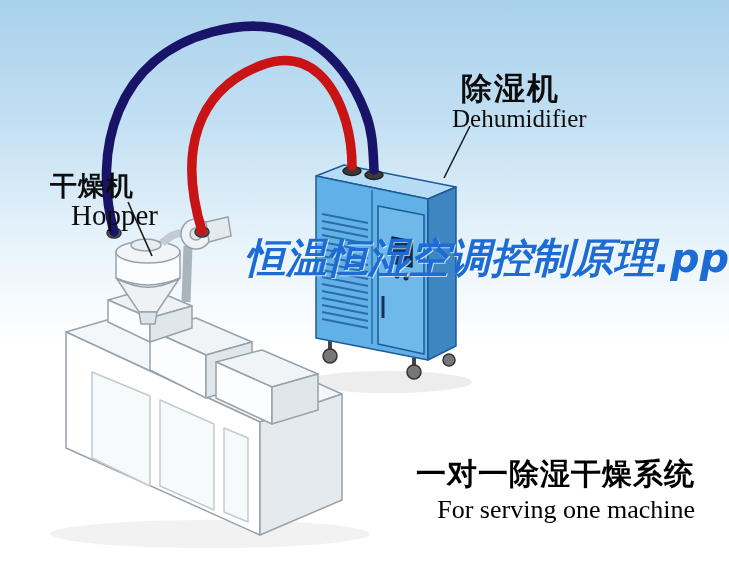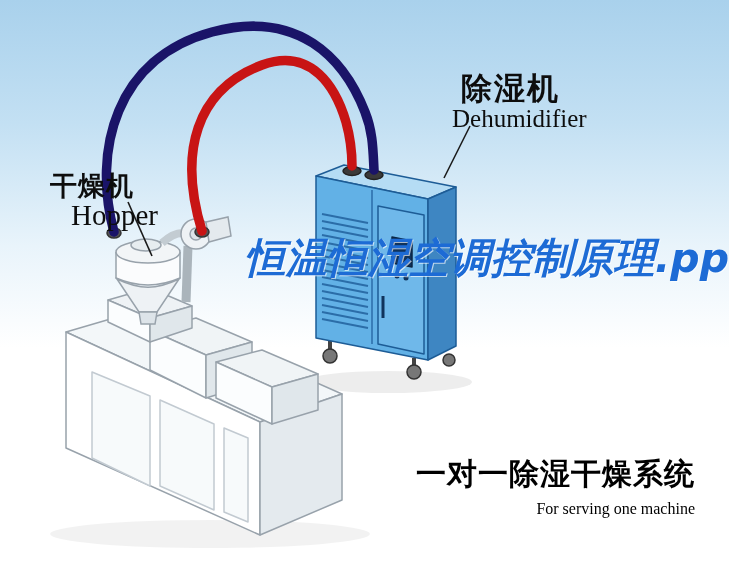--- a/index.html
+++ b/index.html
@@ -15,21 +15,21 @@
   .hopper-en   { left:55px;  top:199px; font-size:29px; font-family:"Liberation Serif", serif;margin-left:16px; }
   .dehum-cn    { left:461px; top:68px;  font-size:31px; letter-spacing:2px; }
   .dehum-en    { left:452px; top:105px; font-size:25px; font-family:"Liberation Serif", serif;text-align:center; }
   .watermark {
     position:absolute; left:0; top:236px; width:100%; text-align:right;
     color:#1d6bd5; font-size:41px; font-weight:bold; font-style:italic; line-height:1.08;
     text-shadow: 1px 1px 0 rgba(255,255,255,0.65);
   }
   .caption { position:absolute; left:395px; top:454px; width:300px; text-align:right; color:#000; }
   .caption-cn { font-size:30px; font-weight:bold; letter-spacing:1px; }
-  .caption-en { font-size:16px; font-family:"Liberation Serif", serif; margin-top:5px; }
+  .caption-en { font-size:26px; font-family:"Liberation Serif", serif; }
 </style>
 </head>
 <body>
 
 <div class="stage">
 
   <svg class="art" width="729" height="561" viewBox="0 0 729 561">
 
     <ellipse cx="210" cy="534" rx="160" ry="14" fill="#000" opacity="0.05"></ellipse>
     <ellipse cx="388" cy="382" rx="84" ry="11" fill="#000" opacity="0.07"></ellipse>

